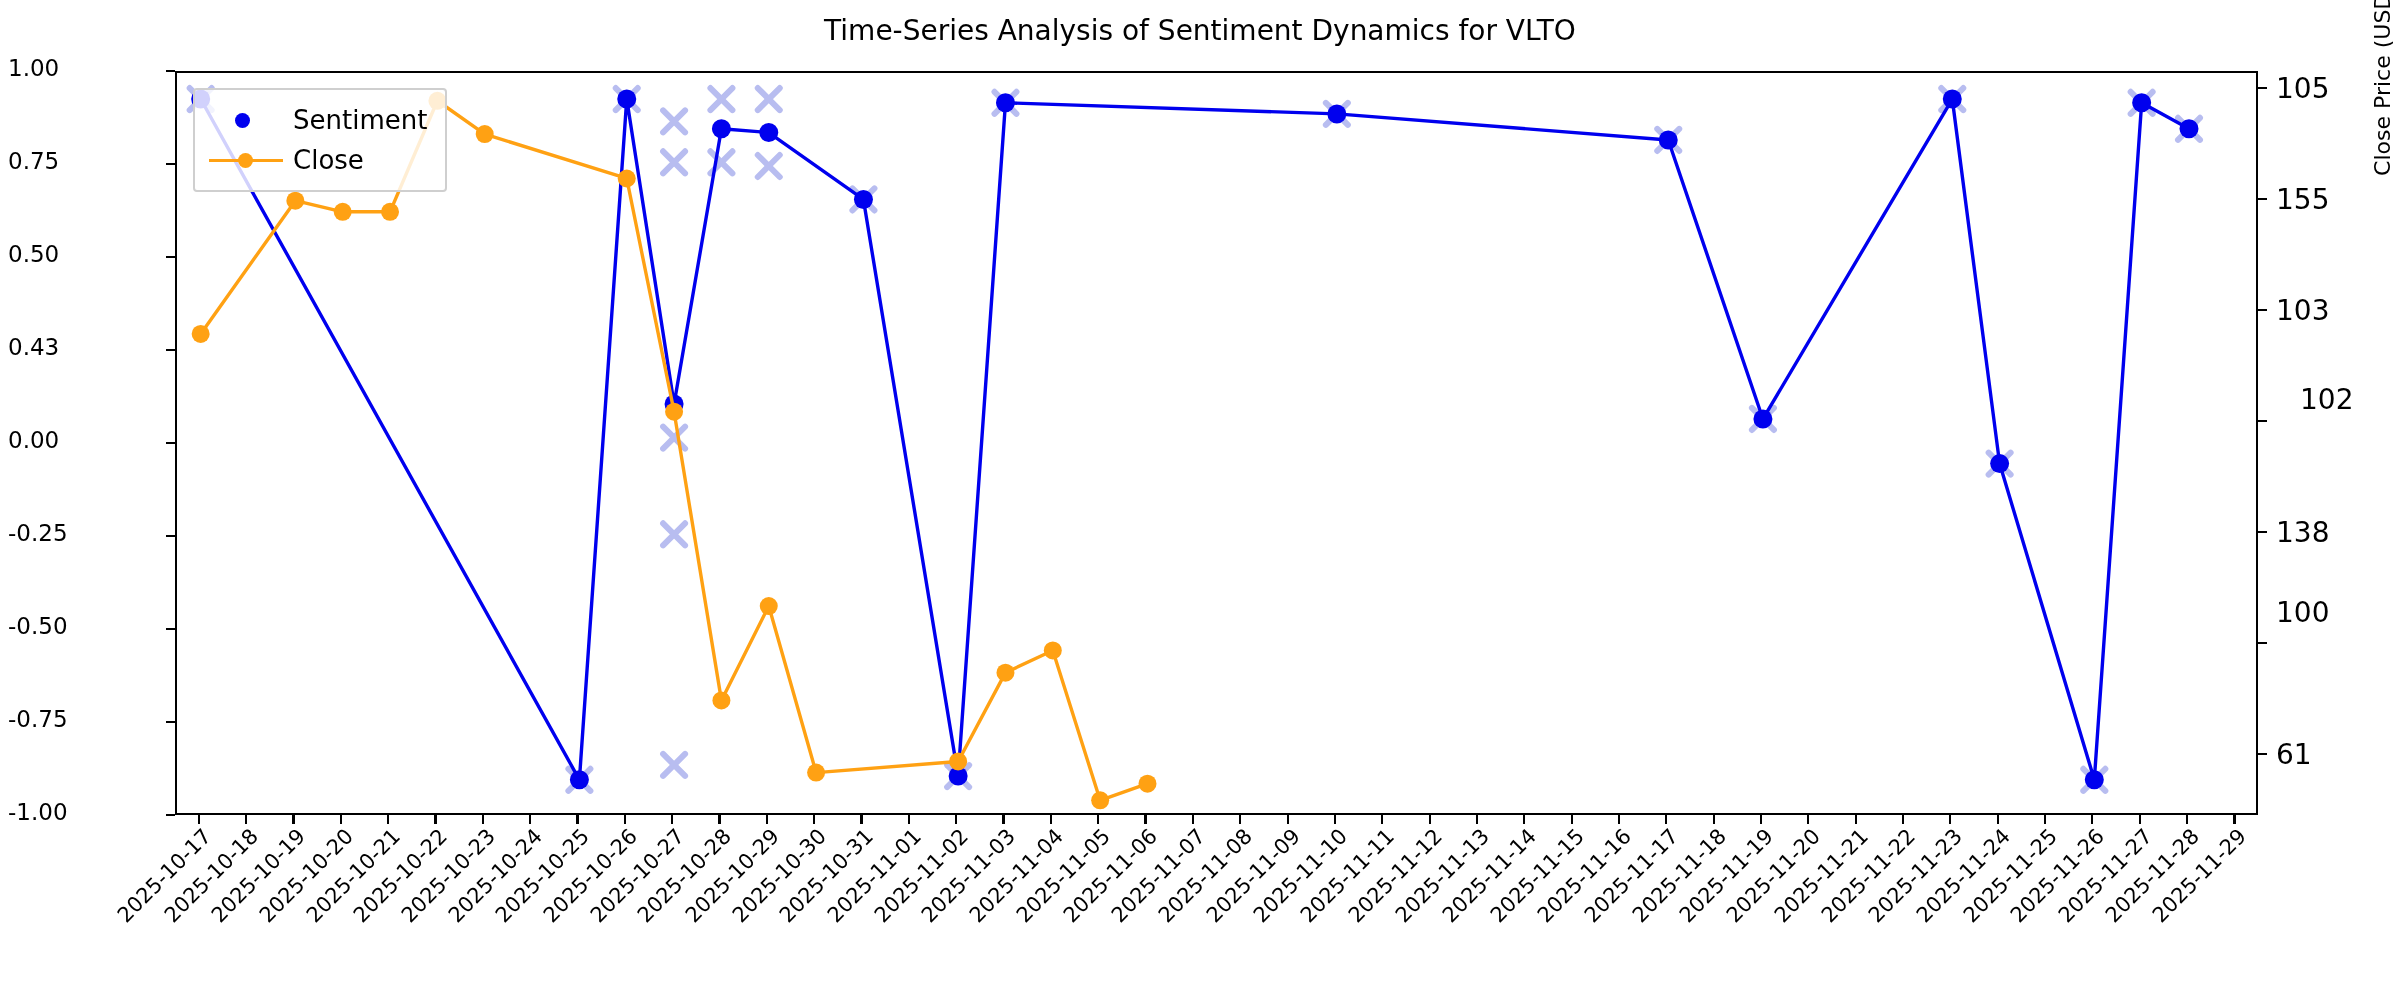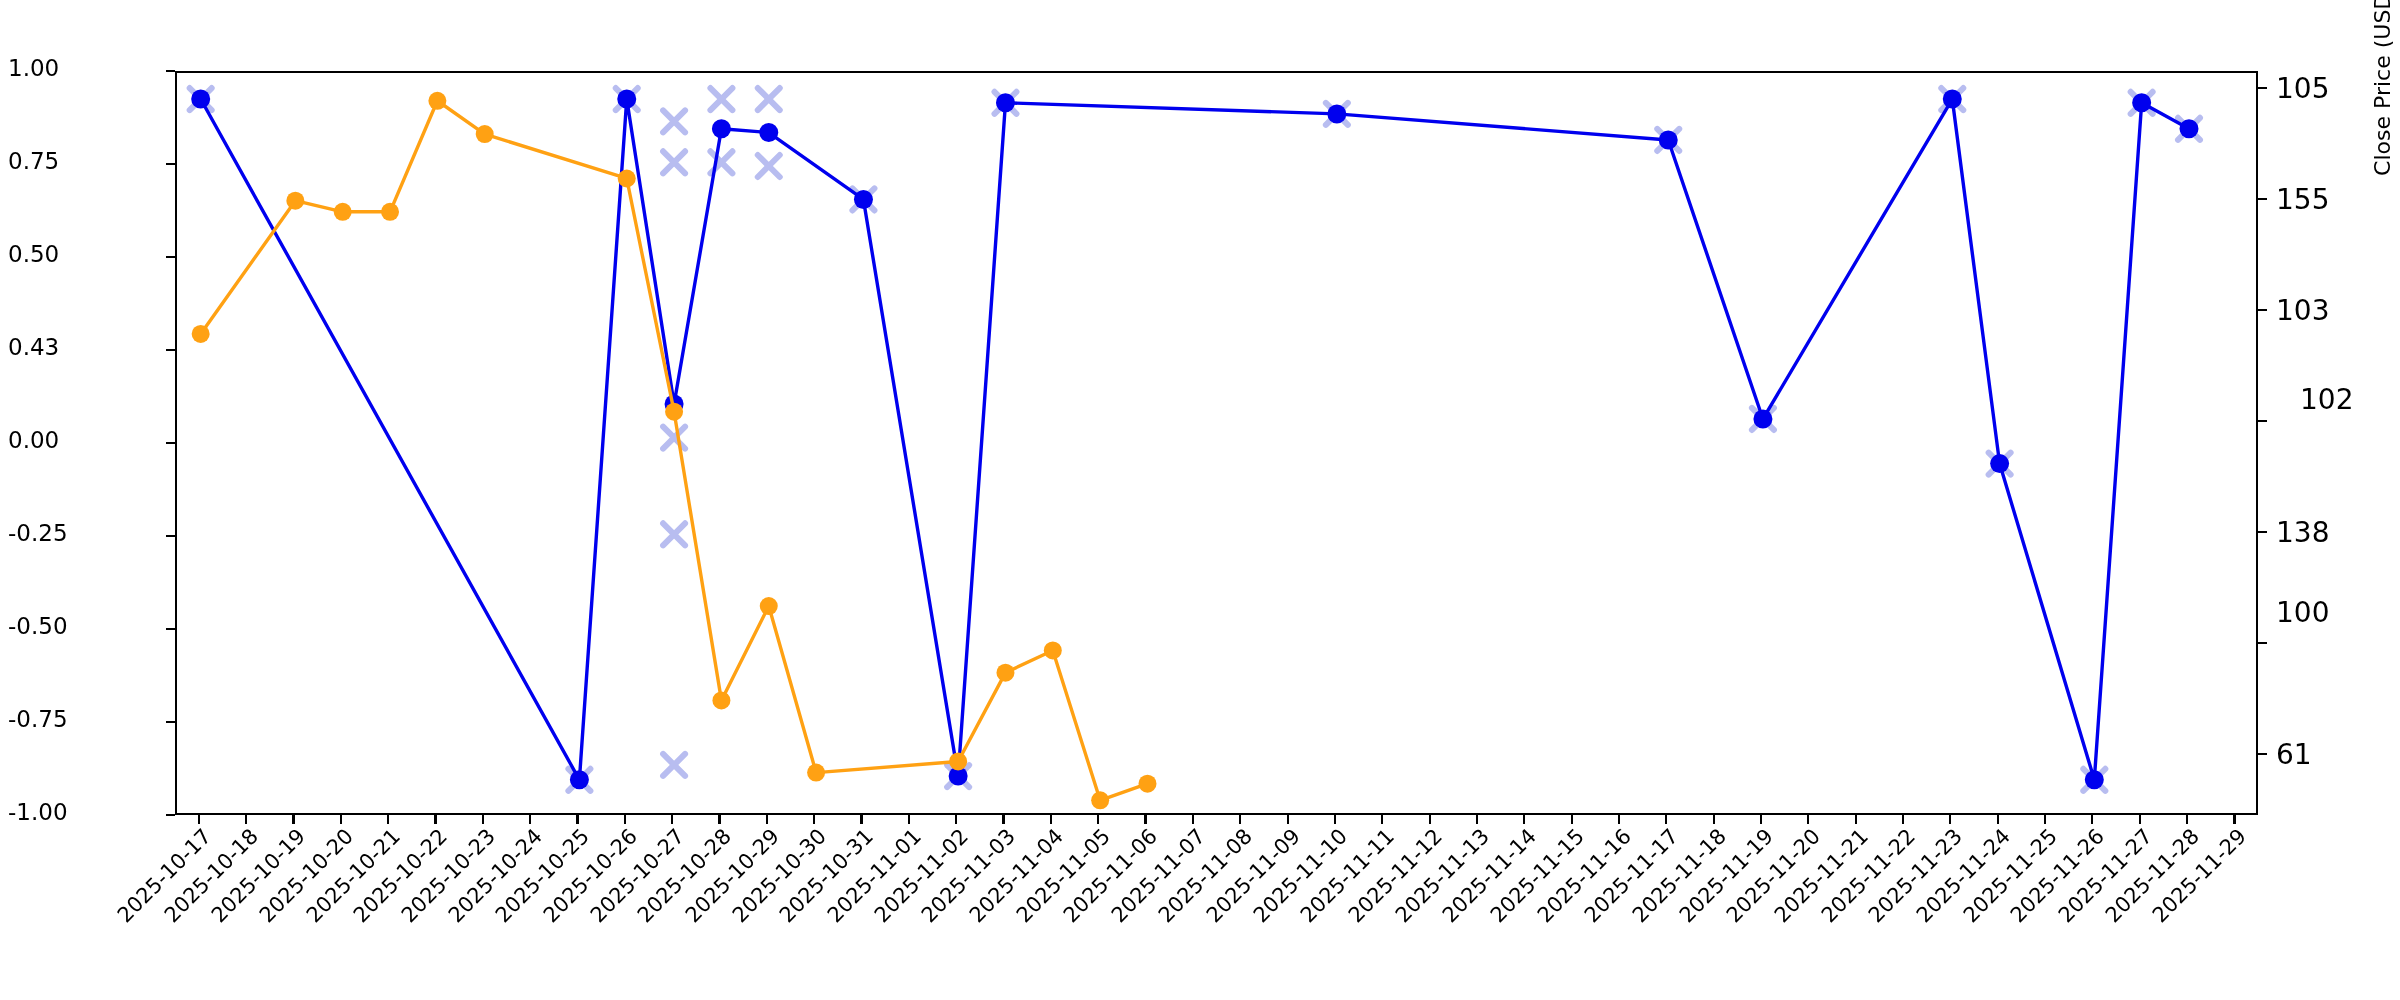--- a/index.html
+++ b/index.html
@@ -59,20 +59,21 @@
     position:absolute;left:29px;top:4px;width:15px;height:15px;border-radius:50%;
     background:#ffa113;
   }
   .legend-text{font-size:26px;color:#000;}
 </style>
 </head>
 <body>
 
 <div id="figure">
 
+  <div id="chart-title">Time-Series Analysis of Sentiment Dynamics for VLTO</div>
 
   <div id="ylabel-right">Close Price (USD)</div>
 
   <div id="tick-layer">
       <div class="tickmark-left" style="top: 70px;"></div>
       <div class="ytick-left" style="top: 55px;">1.00</div>
       <div class="tickmark-left" style="top: 163px;"></div>
       <div class="ytick-left" style="top: 148px;">0.75</div>
       <div class="tickmark-left" style="top: 256px;"></div>
       <div class="ytick-left" style="top: 241px;">0.50</div>
@@ -317,14 +318,29 @@
         <circle cx="591.7613636363636" cy="533.0149253731354" r="9" fill="#ffa113"></circle>
         <circle cx="639.1022727272727" cy="699.5820895522397" r="9" fill="#ffa113"></circle>
         <circle cx="781.125" cy="688.4776119402985" r="9" fill="#ffa113"></circle>
         <circle cx="828.4659090909091" cy="599.6417910447765" r="9" fill="#ffa113"></circle>
         <circle cx="875.8068181818182" cy="577.4328358208957" r="9" fill="#ffa113"></circle>
         <circle cx="923.1477272727274" cy="727.3432835820905" r="9" fill="#ffa113"></circle>
         <circle cx="970.4886363636364" cy="710.6865671641795" r="9" fill="#ffa113"></circle>
       </svg>
   </div>
 
+  <div id="legend">
+    <div class="legend-row">
+      <span class="legend-mark">
+        <span class="legend-dot"></span>
+      </span>
+      <span class="legend-text">Sentiment</span>
+    </div>
+    <div class="legend-row">
+      <span class="legend-mark">
+        <span class="legend-line"></span>
+          <span class="legend-line-dot"></span>
+      </span>
+      <span class="legend-text">Close</span>
+    </div>
+  </div>
 
 </div>
 
 </body></html>

